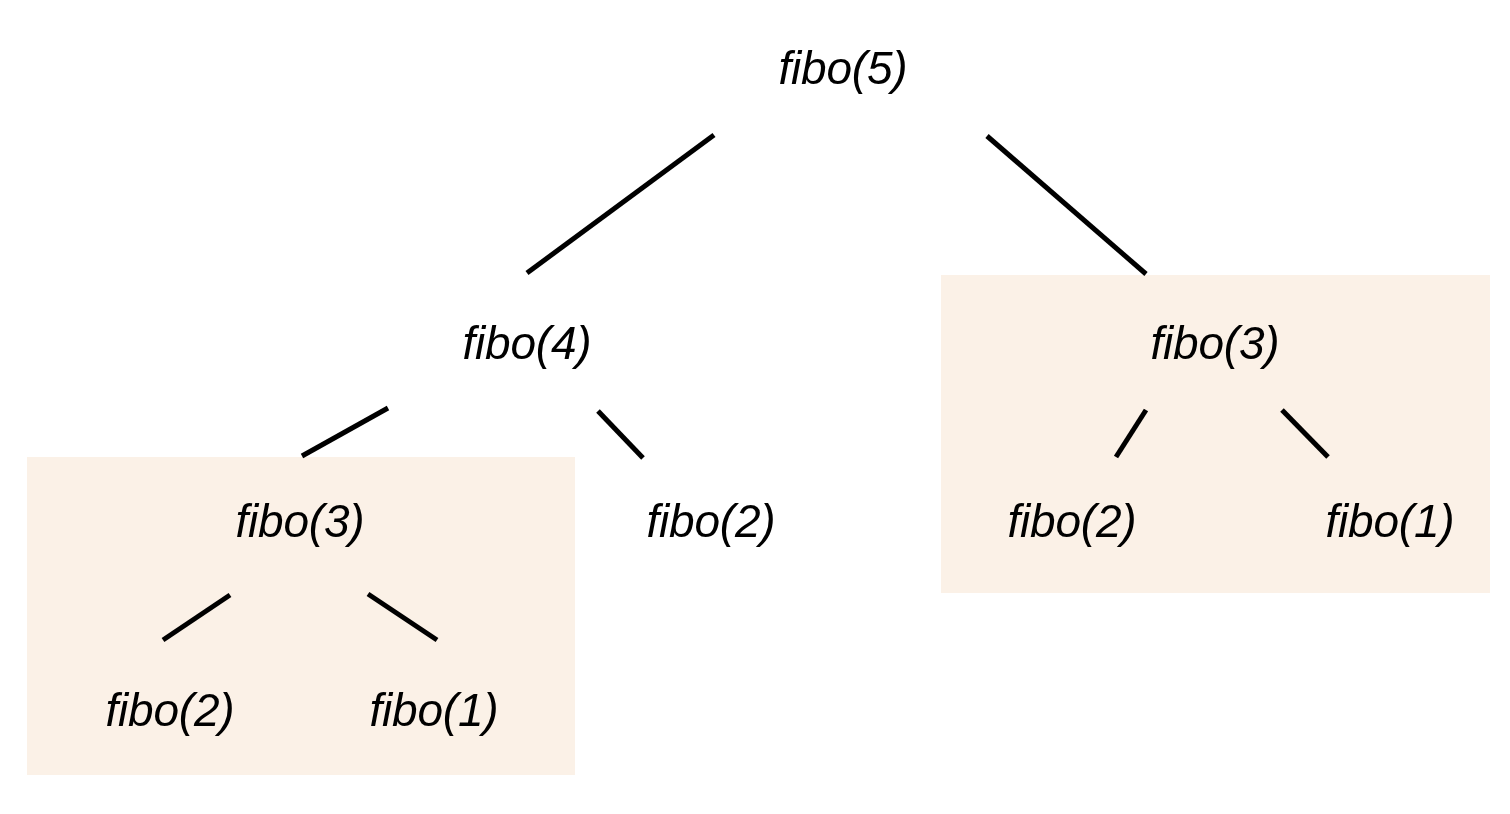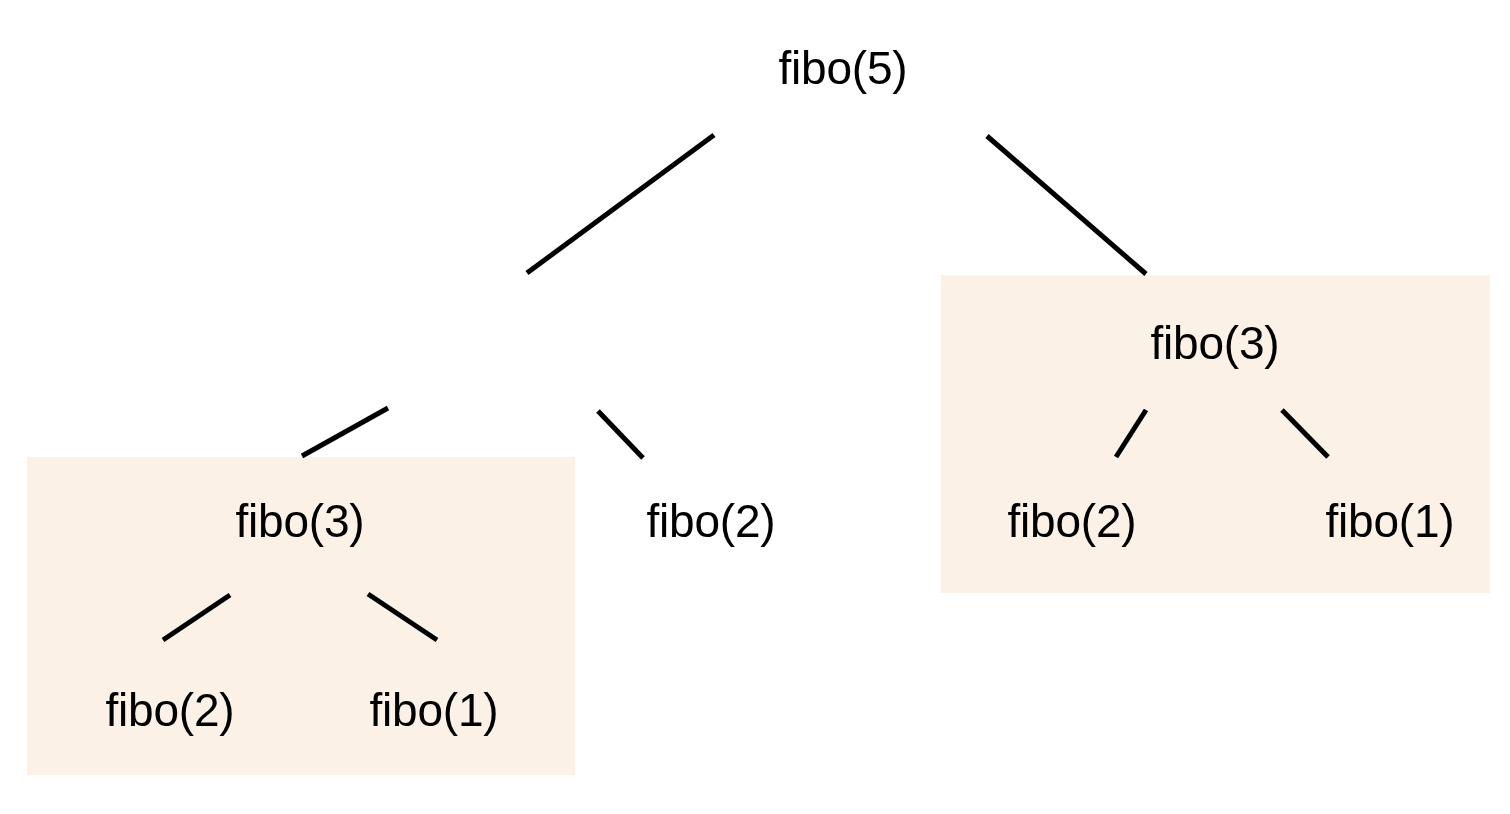--- a/index.html
+++ b/index.html
@@ -12,20 +12,21 @@
     font-family: "Liberation Sans", sans-serif;
     width: 1510px;
     height: 814px;
     overflow: hidden;
   }
   #canvas {
     position: relative;
     width: 1510px;
     height: 688px;
     background: #ffffff;
+    font-style: italic;
   }
   
   .highlight {
     position: absolute;
     background: #fbf1e7;
     z-index: 1;
   }
   
   #edges {
     position: absolute;
@@ -68,20 +69,21 @@
     <line x1="987" y1="136" x2="1146" y2="274"></line>
     <line x1="388" y1="408" x2="302" y2="456"></line>
     <line x1="598" y1="411" x2="643" y2="458"></line>
     <line x1="1146" y1="410" x2="1116" y2="457"></line>
     <line x1="1282" y1="410" x2="1328" y2="457"></line>
     <line x1="230" y1="595" x2="163" y2="640"></line>
     <line x1="368" y1="594" x2="437" y2="640"></line>
   </svg>
 
   <div class="node" style="left:843px; top:68px;">fibo(5)</div>
+  <div class="node" style="left:527px; top:343px;">fibo(4)</div>
   <div class="node" style="left:1215px; top:343px;">fibo(3)</div>
   <div class="node" style="left:300px; top:521px;">fibo(3)</div>
   <div class="node" style="left:711px; top:521px;">fibo(2)</div>
   <div class="node" style="left:1072px; top:521px;">fibo(2)</div>
   <div class="node" style="left:1390px; top:521px;">fibo(1)</div>
   <div class="node" style="left:170px; top:710px;">fibo(2)</div>
   <div class="node" style="left:434px; top:710px;">fibo(1)</div>
 
 </div>
 

